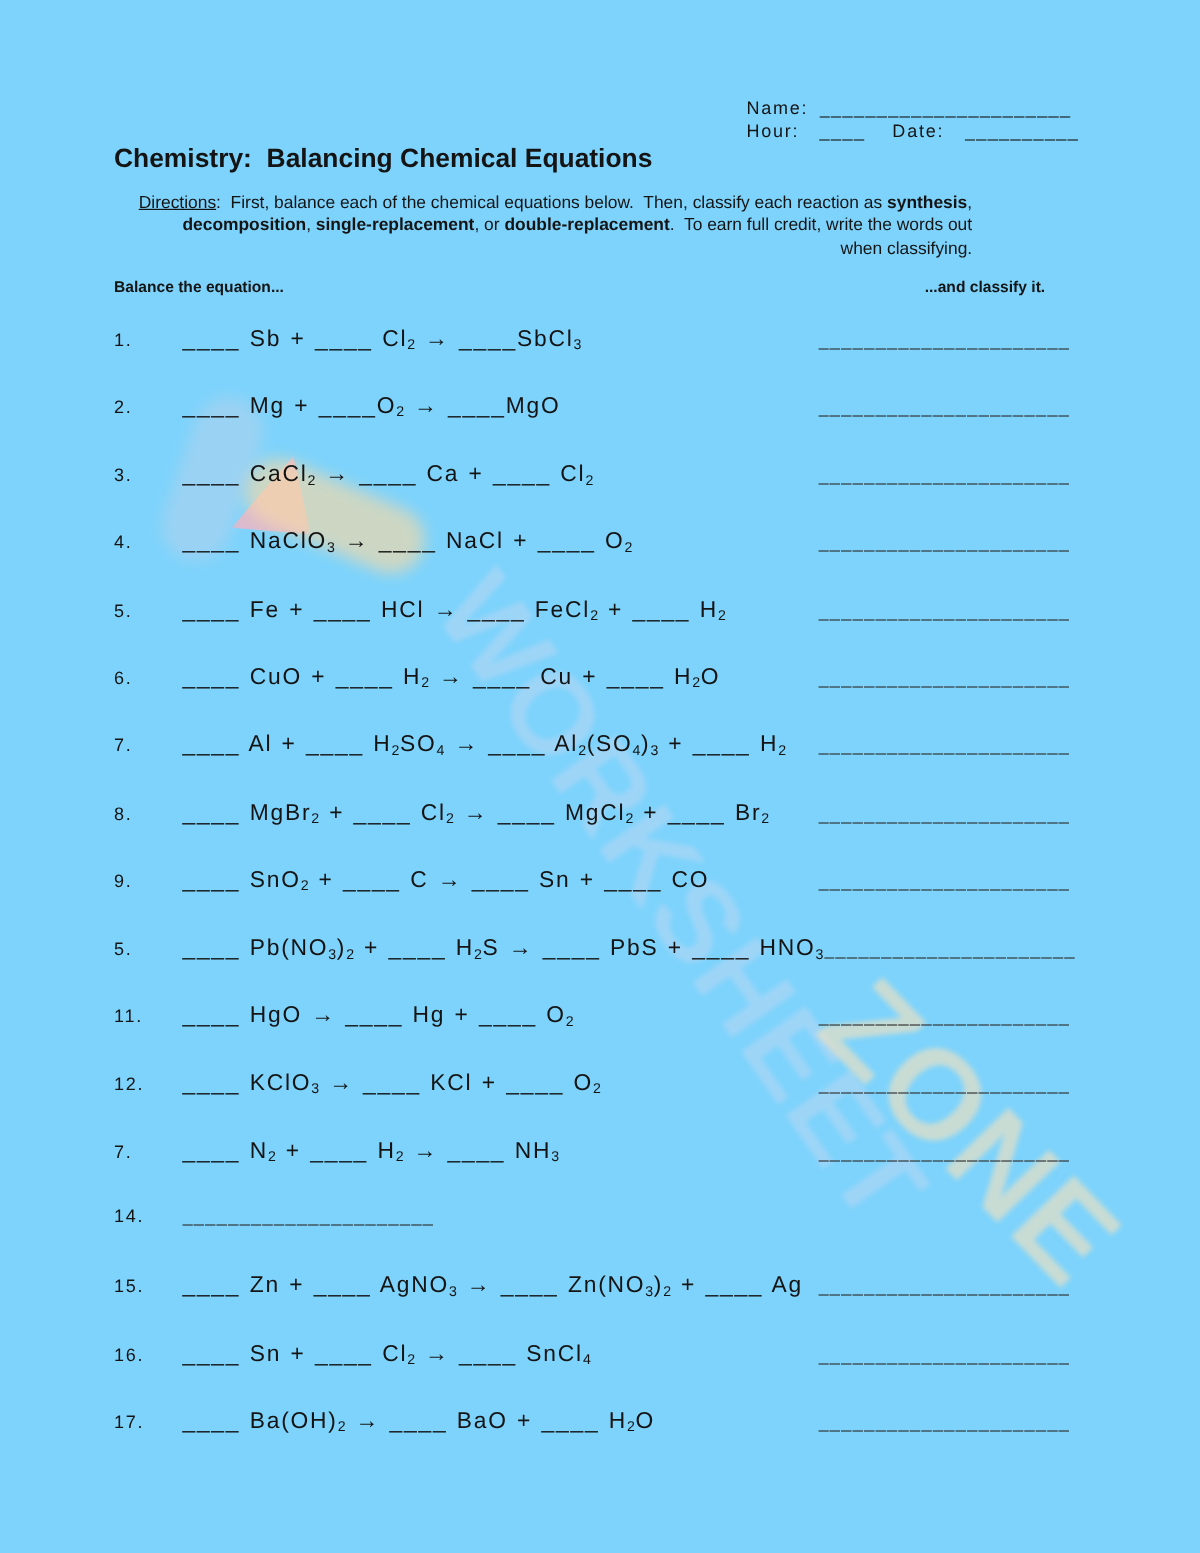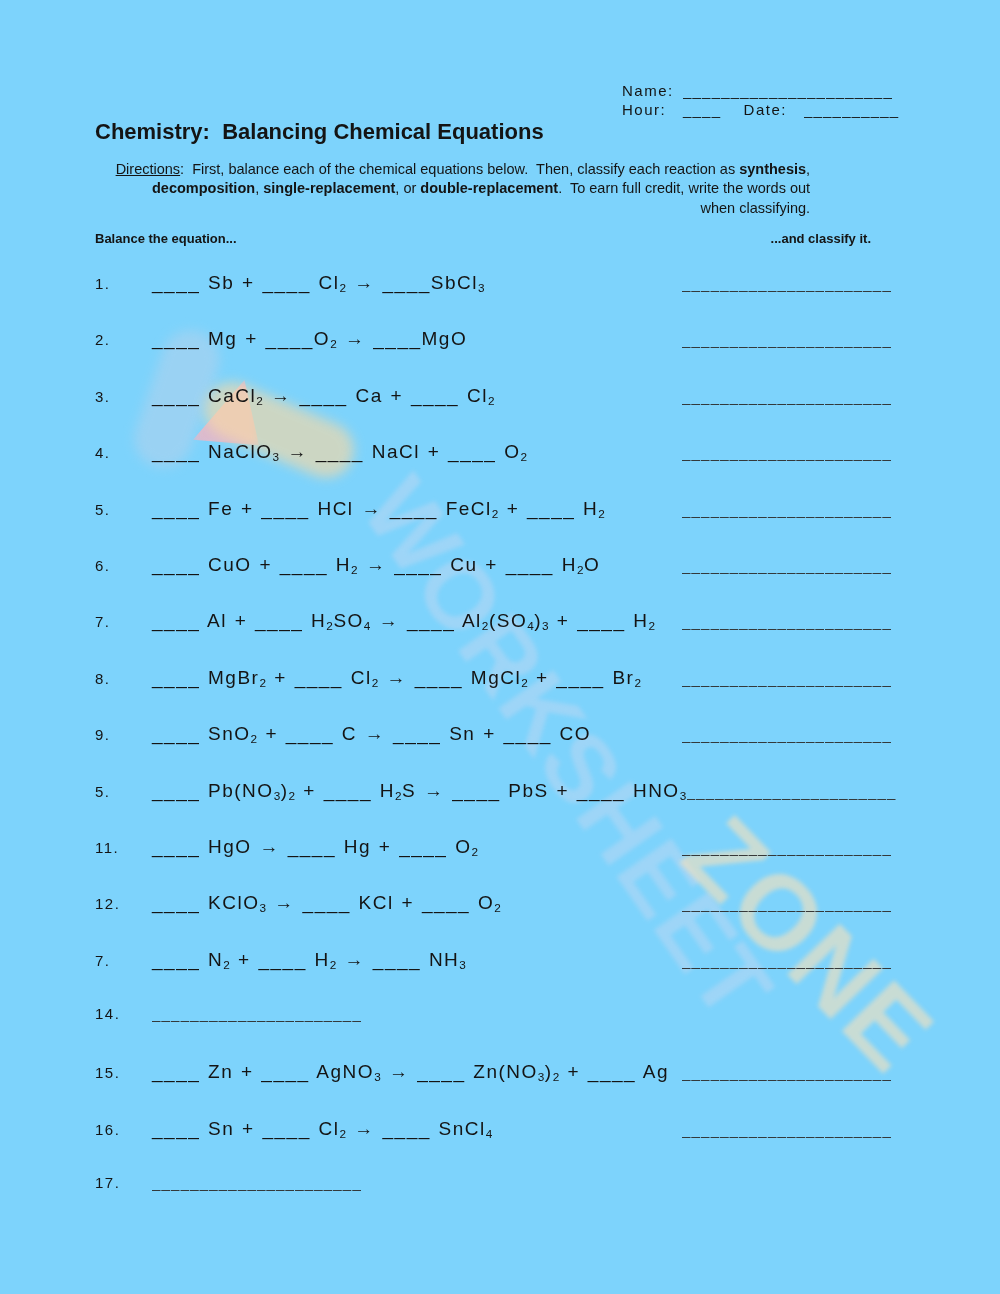--- a/index.html
+++ b/index.html
@@ -169,17 +169,18 @@
         <span class="eq">____ Zn + ____ AgNO<sub>3</sub> <span class="arrow">→</span> ____ Zn(NO<sub>3</sub>)<sub>2</sub> + ____ Ag</span>
         <span class="classify blank">______________________</span>
       </div>
       <div class="row">
         <span class="num">16.</span>
         <span class="eq">____ Sn + ____ Cl<sub>2</sub> <span class="arrow">→</span> ____ SnCl<sub>4</sub></span>
         <span class="classify blank">______________________</span>
       </div>
       <div class="row">
         <span class="num">17.</span>
+        <span class="eq">____ Ba(OH)<sub>2</sub> <span class="arrow">→</span> ____ BaO + ____ H<sub>2</sub>O</span>
         <span class="classify blank">______________________</span>
       </div>
     </div>
 
 </div>
 
 </body></html>

